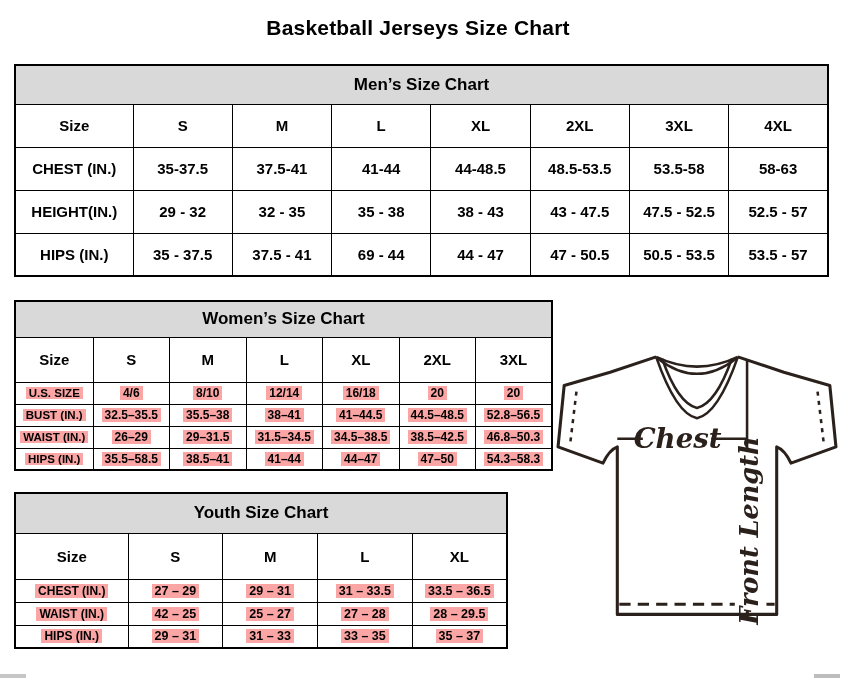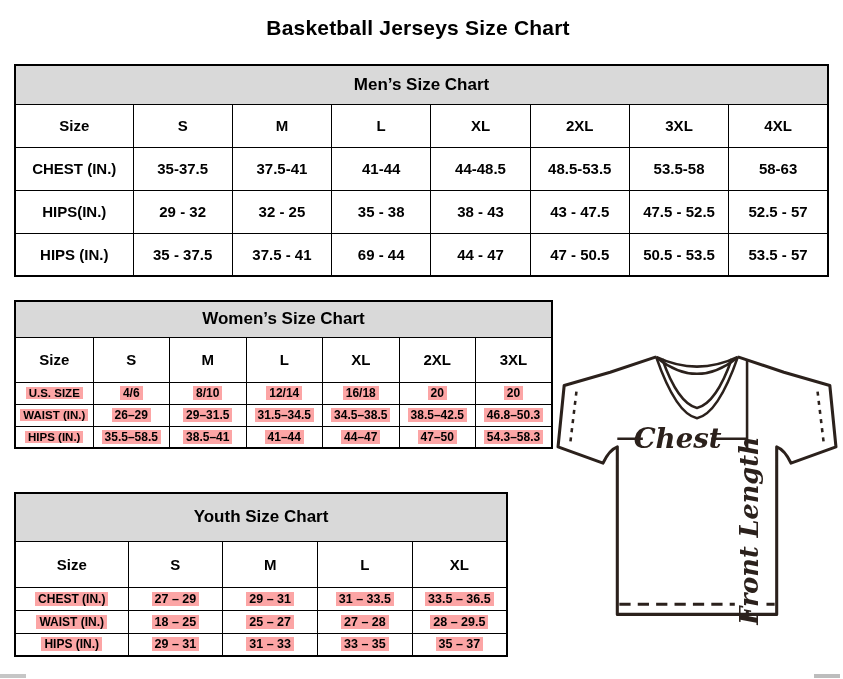--- a/index.html
+++ b/index.html
@@ -41,21 +41,21 @@
   
   .womens{left:14px;top:300px;width:539px;font-size:12px;padding-left:20px;}
   .womens .label-col{width:78px;}
   .womens .chart-title-row{height:36px;}
   .womens .cols-row{height:45px;font-size:15px;}
   .womens tbody tr{height:22px;}
   .womens tbody th{font-size:11.5px;}
   
   .youth{left:14px;top:492px;width:494px;font-size:12.5px;}
   .youth .label-col{width:113px;}
-  .youth .chart-title-row{height:48px;}
+  .youth .chart-title-row{height:40px;}
   .youth .cols-row{height:46px;font-size:15px;}
   .youth tbody tr{height:23px;}
   .youth tbody th{font-size:12px;}
   
   .hl-cells tbody span{background:#fca5a5;padding:0 3px;}
   
   .jersey{position:absolute;left:556px;top:348px;width:282px;height:308px;}
   .jersey .stroke{fill:none;stroke:var(--diagram-line,#2b211c);}
   .jersey text{
     fill:var(--diagram-line,#2b211c);
@@ -97,23 +97,23 @@
         <th><span>CHEST (IN.)</span></th>
         <td><span>35-37.5</span></td>
         <td><span>37.5-41</span></td>
         <td><span>41-44</span></td>
         <td><span>44-48.5</span></td>
         <td><span>48.5-53.5</span></td>
         <td><span>53.5-58</span></td>
         <td><span>58-63</span></td>
       </tr>
       <tr>
-        <th><span>HIPS(IN.)</span></th>
+        <th><span>HEIGHT(IN.)</span></th>
         <td><span>29 - 32</span></td>
-        <td><span>32 - 25</span></td>
+        <td><span>32 - 35</span></td>
         <td><span>35 - 38</span></td>
         <td><span>38 - 43</span></td>
         <td><span>43 - 47.5</span></td>
         <td><span>47.5 - 52.5</span></td>
         <td><span>52.5 - 57</span></td>
       </tr>
       <tr>
         <th><span>HIPS (IN.)</span></th>
         <td><span>35 - 37.5</span></td>
         <td><span>37.5 - 41</span></td>
@@ -149,20 +149,29 @@
       <tr>
         <th><span>U.S. SIZE</span></th>
         <td><span>4/6</span></td>
         <td><span>8/10</span></td>
         <td><span>12/14</span></td>
         <td><span>16/18</span></td>
         <td><span>20</span></td>
         <td><span>20</span></td>
       </tr>
       <tr>
+        <th><span>BUST (IN.)</span></th>
+        <td><span>32.5–35.5</span></td>
+        <td><span>35.5–38</span></td>
+        <td><span>38–41</span></td>
+        <td><span>41–44.5</span></td>
+        <td><span>44.5–48.5</span></td>
+        <td><span>52.8–56.5</span></td>
+      </tr>
+      <tr>
         <th><span>WAIST (IN.)</span></th>
         <td><span>26–29</span></td>
         <td><span>29–31.5</span></td>
         <td><span>31.5–34.5</span></td>
         <td><span>34.5–38.5</span></td>
         <td><span>38.5–42.5</span></td>
         <td><span>46.8–50.3</span></td>
       </tr>
       <tr>
         <th><span>HIPS (IN.)</span></th>
@@ -196,21 +205,21 @@
   <tbody>
       <tr>
         <th><span>CHEST (IN.)</span></th>
         <td><span>27 – 29</span></td>
         <td><span>29 – 31</span></td>
         <td><span>31 – 33.5</span></td>
         <td><span>33.5 – 36.5</span></td>
       </tr>
       <tr>
         <th><span>WAIST (IN.)</span></th>
-        <td><span>18 – 25</span></td>
+        <td><span>42 – 25</span></td>
         <td><span>25 – 27</span></td>
         <td><span>27 – 28</span></td>
         <td><span>28 – 29.5</span></td>
       </tr>
       <tr>
         <th><span>HIPS (IN.)</span></th>
         <td><span>29 – 31</span></td>
         <td><span>31 – 33</span></td>
         <td><span>33 – 35</span></td>
         <td><span>35 – 37</span></td>

